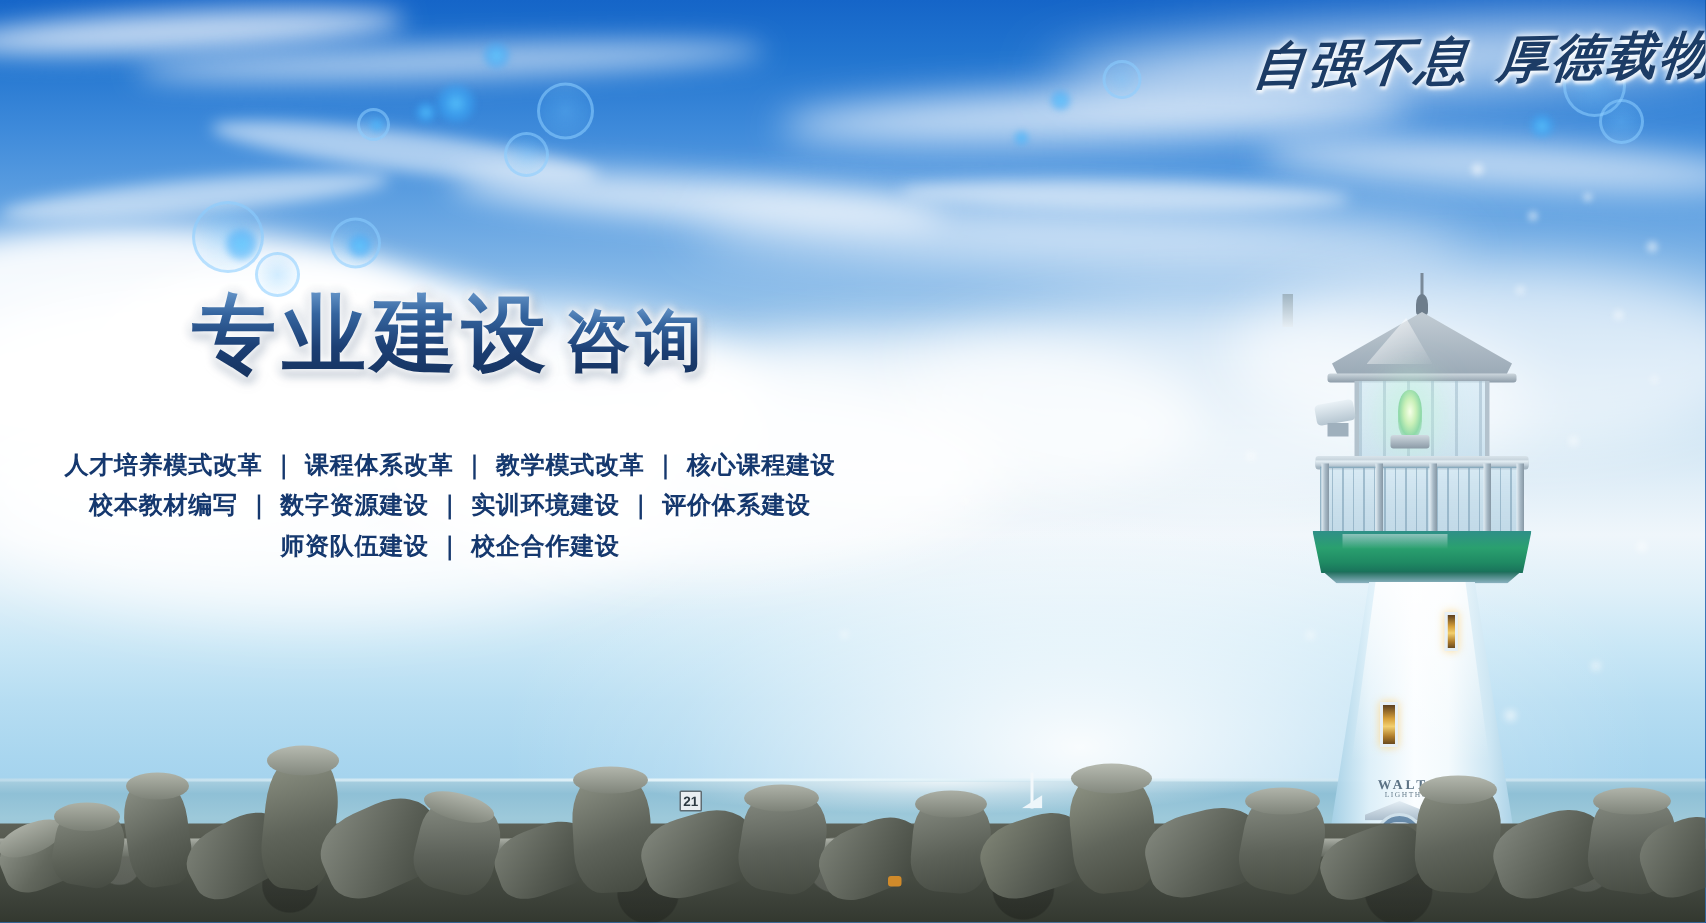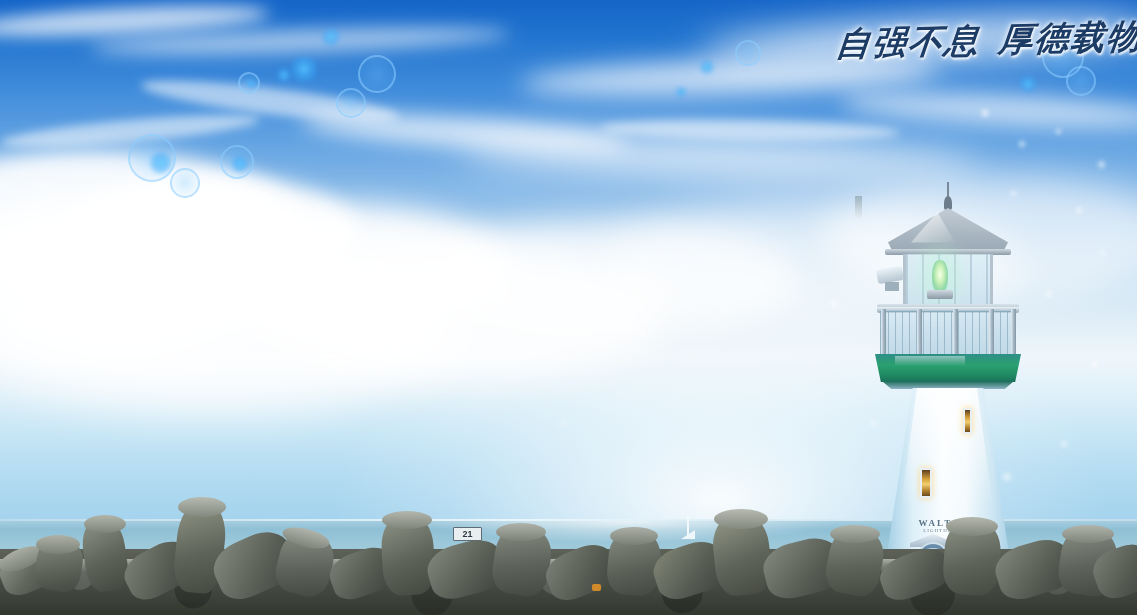--- a/index.html
+++ b/index.html
@@ -231,21 +231,21 @@
       radial-gradient(circle at 71% 38%, rgba(255,255,255,.1) 0 16px, rgba(0,0,0,0) 17px),
       radial-gradient(circle at 82% 68%, rgba(0,0,0,.2) 0 22px, rgba(0,0,0,0) 23px),
       radial-gradient(circle at 93% 44%, rgba(255,255,255,.1) 0 16px, rgba(0,0,0,0) 17px);
   }
   .seawall{
     position:absolute; left:0; bottom:44px; width:1137px; height:12px;
     background:linear-gradient(to bottom,#b9bdb4,#8e938a 45%,#6b7067);
     opacity:.85;
   }
   .plaque21{
-    position:absolute; left:453px; bottom:74px; width:29px; height:14px;
+    position:absolute; left:453px; bottom:74px; width:15px; height:14px;
     background:#e9eef1; border:1px solid #5e6b72; border-radius:1px;
     color:#2d3a42; font-size:9px; line-height:13px; text-align:center; font-weight:700;
     font-family:"Liberation Sans",sans-serif;
   }
   .orange-bit{ position:absolute; left:592px; bottom:24px; width:9px; height:7px;
     background:#d08a2a; border-radius:2px; }
 
   
   #textblock{ position:absolute; left:0; top:0; width:620px; height:400px; }
   #main-title{
@@ -470,18 +470,27 @@
     <div class="cap" style="left:946px;top:32px;width:52px;height:19px;background:linear-gradient(to bottom,#b3b7ad,#81867c);"></div>
 
     <div class="tp-leg" style="left:996px;top:58px;width:76px;height:52px;background:linear-gradient(144deg,#848980,#585d54 60%,#3e433b);transform:rotate(-17deg);"></div>
 
     <div class="tp-leg" style="left:1060px;top:44px;width:56px;height:66px;background:linear-gradient(163deg,#8d9288,#5d625a 56%,#43483f);transform:rotate(8deg);"></div>
     <div class="cap" style="left:1062px;top:40px;width:52px;height:18px;background:linear-gradient(to bottom,#b0b4aa,#7f847a);"></div>
 
     <div class="tp-leg" style="left:1094px;top:62px;width:60px;height:48px;background:linear-gradient(142deg,#7c8177,#545950 60%,#3c413a);transform:rotate(-20deg);"></div>
   </div>
 
+  <div id="textblock">
+    <div id="main-title">
+      <span class="big">专业建设</span><span class="small">咨询</span>
+    </div>
+
+    <div class="subline" id="sub1">人才培养模式改革 ｜ 课程体系改革 ｜ 教学模式改革 ｜ 核心课程建设</div>
+    <div class="subline" id="sub2">校本教材编写 ｜ 数字资源建设 ｜ 实训环境建设 ｜ 评价体系建设</div>
+    <div class="subline" id="sub3">师资队伍建设 ｜ 校企合作建设</div>
+  </div>
 
   <div id="calligraphy">
     <span class="g1">自强不息</span><span class="g2">厚德载物</span>
   </div>
 
 </div>
 
 </body></html>

